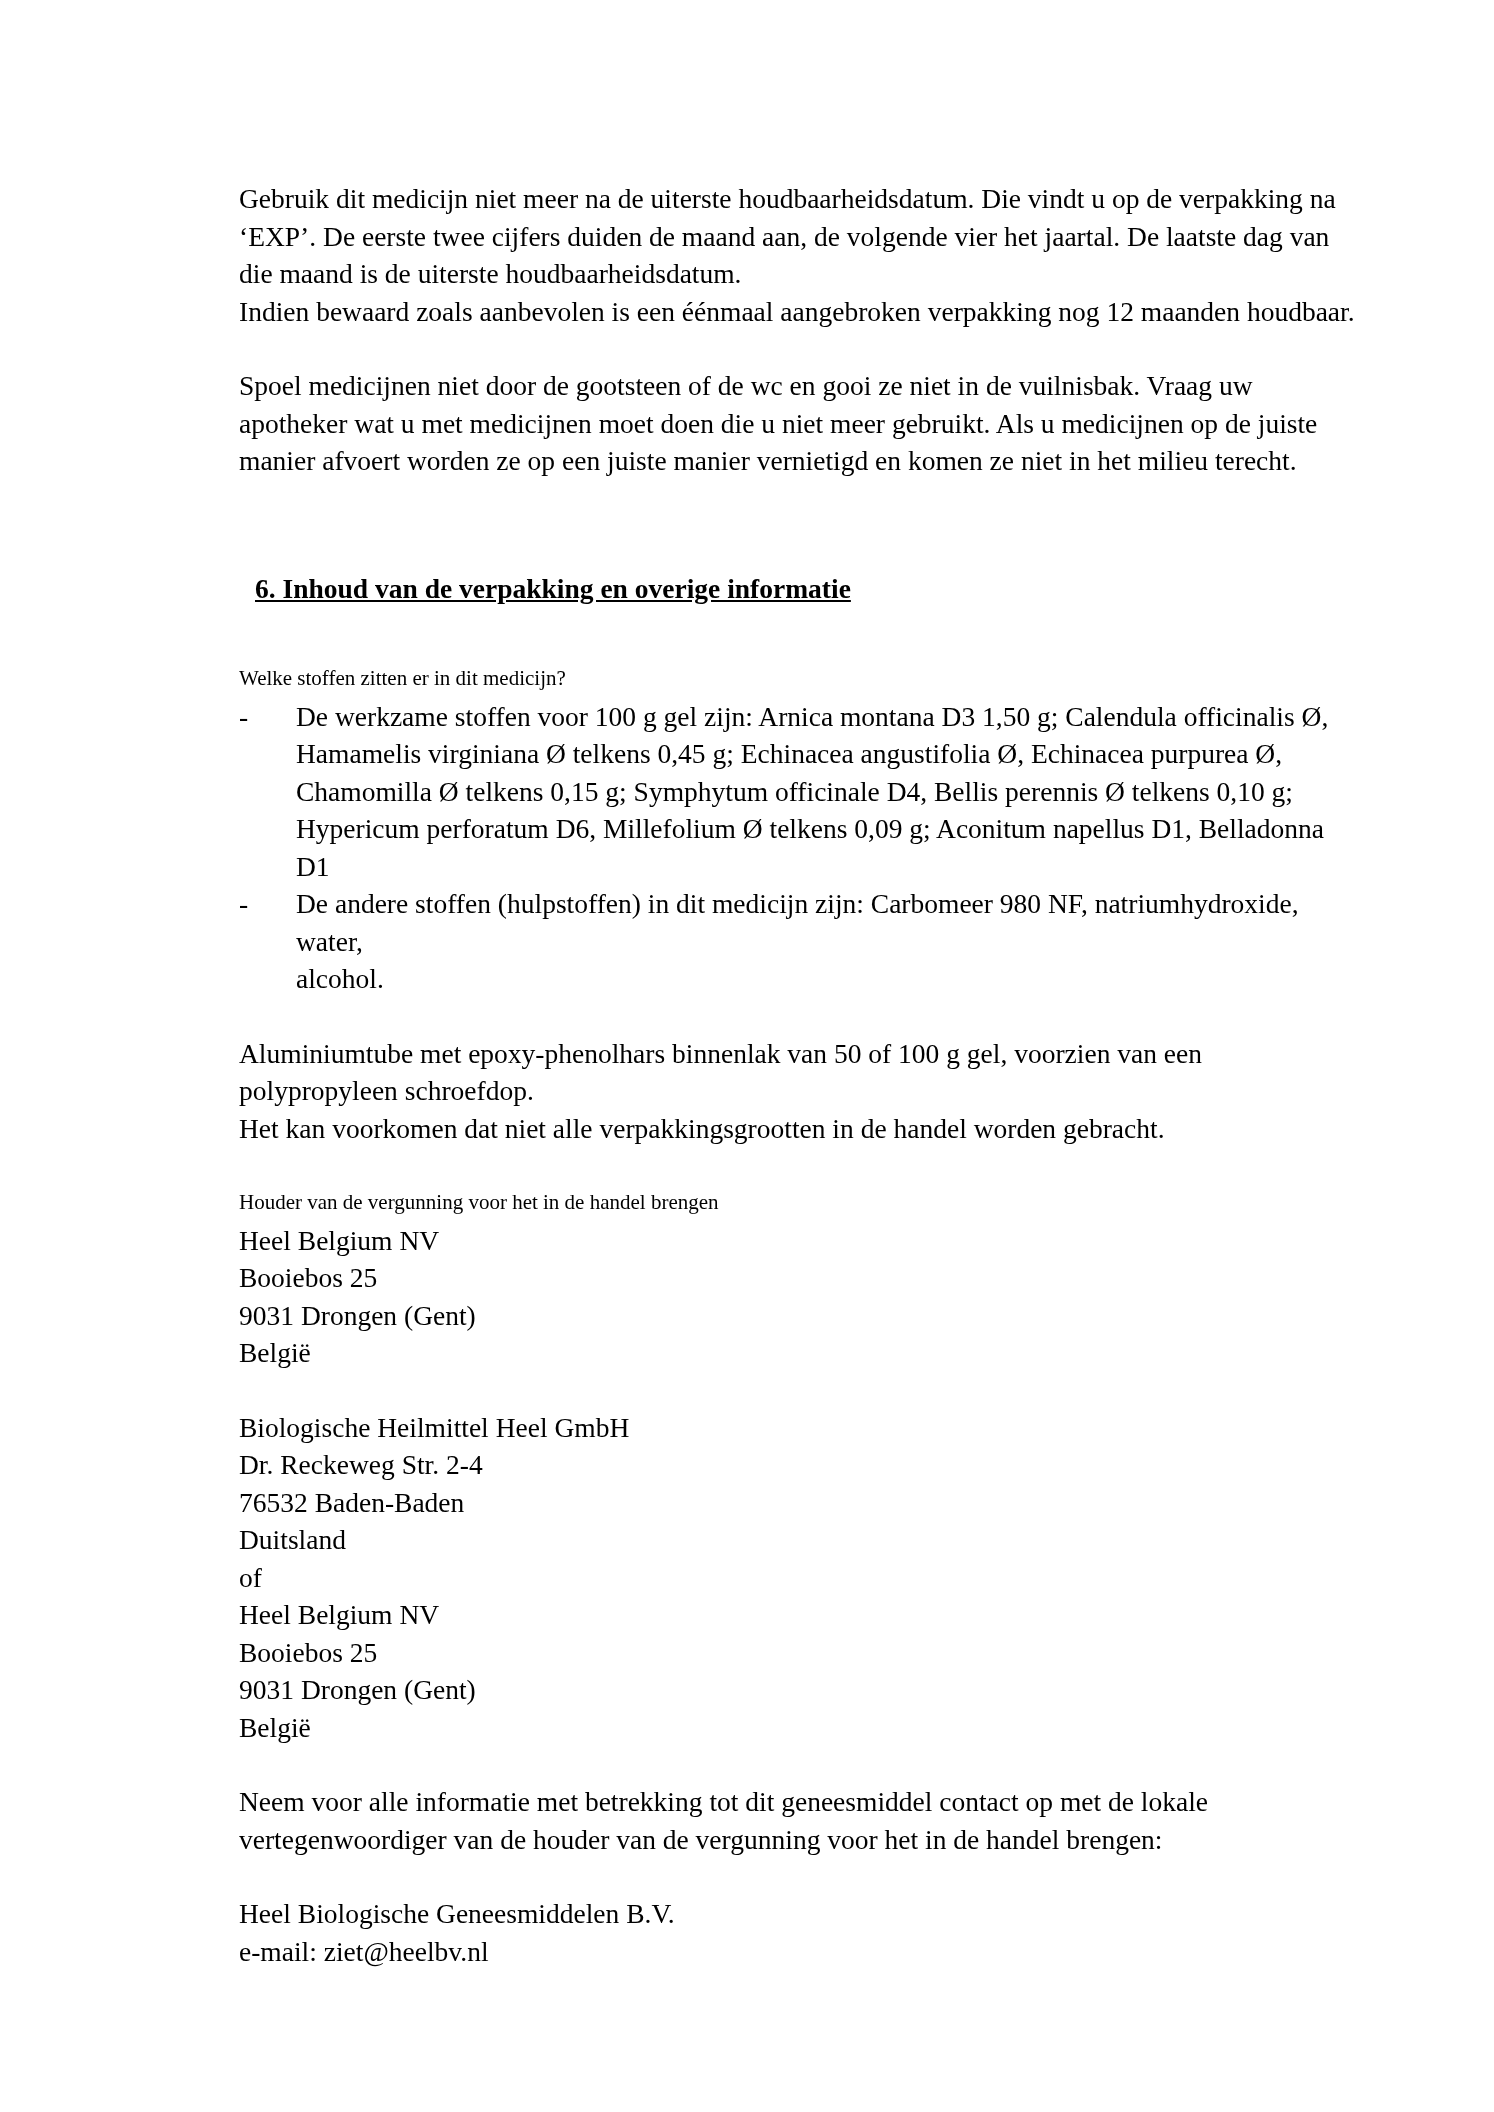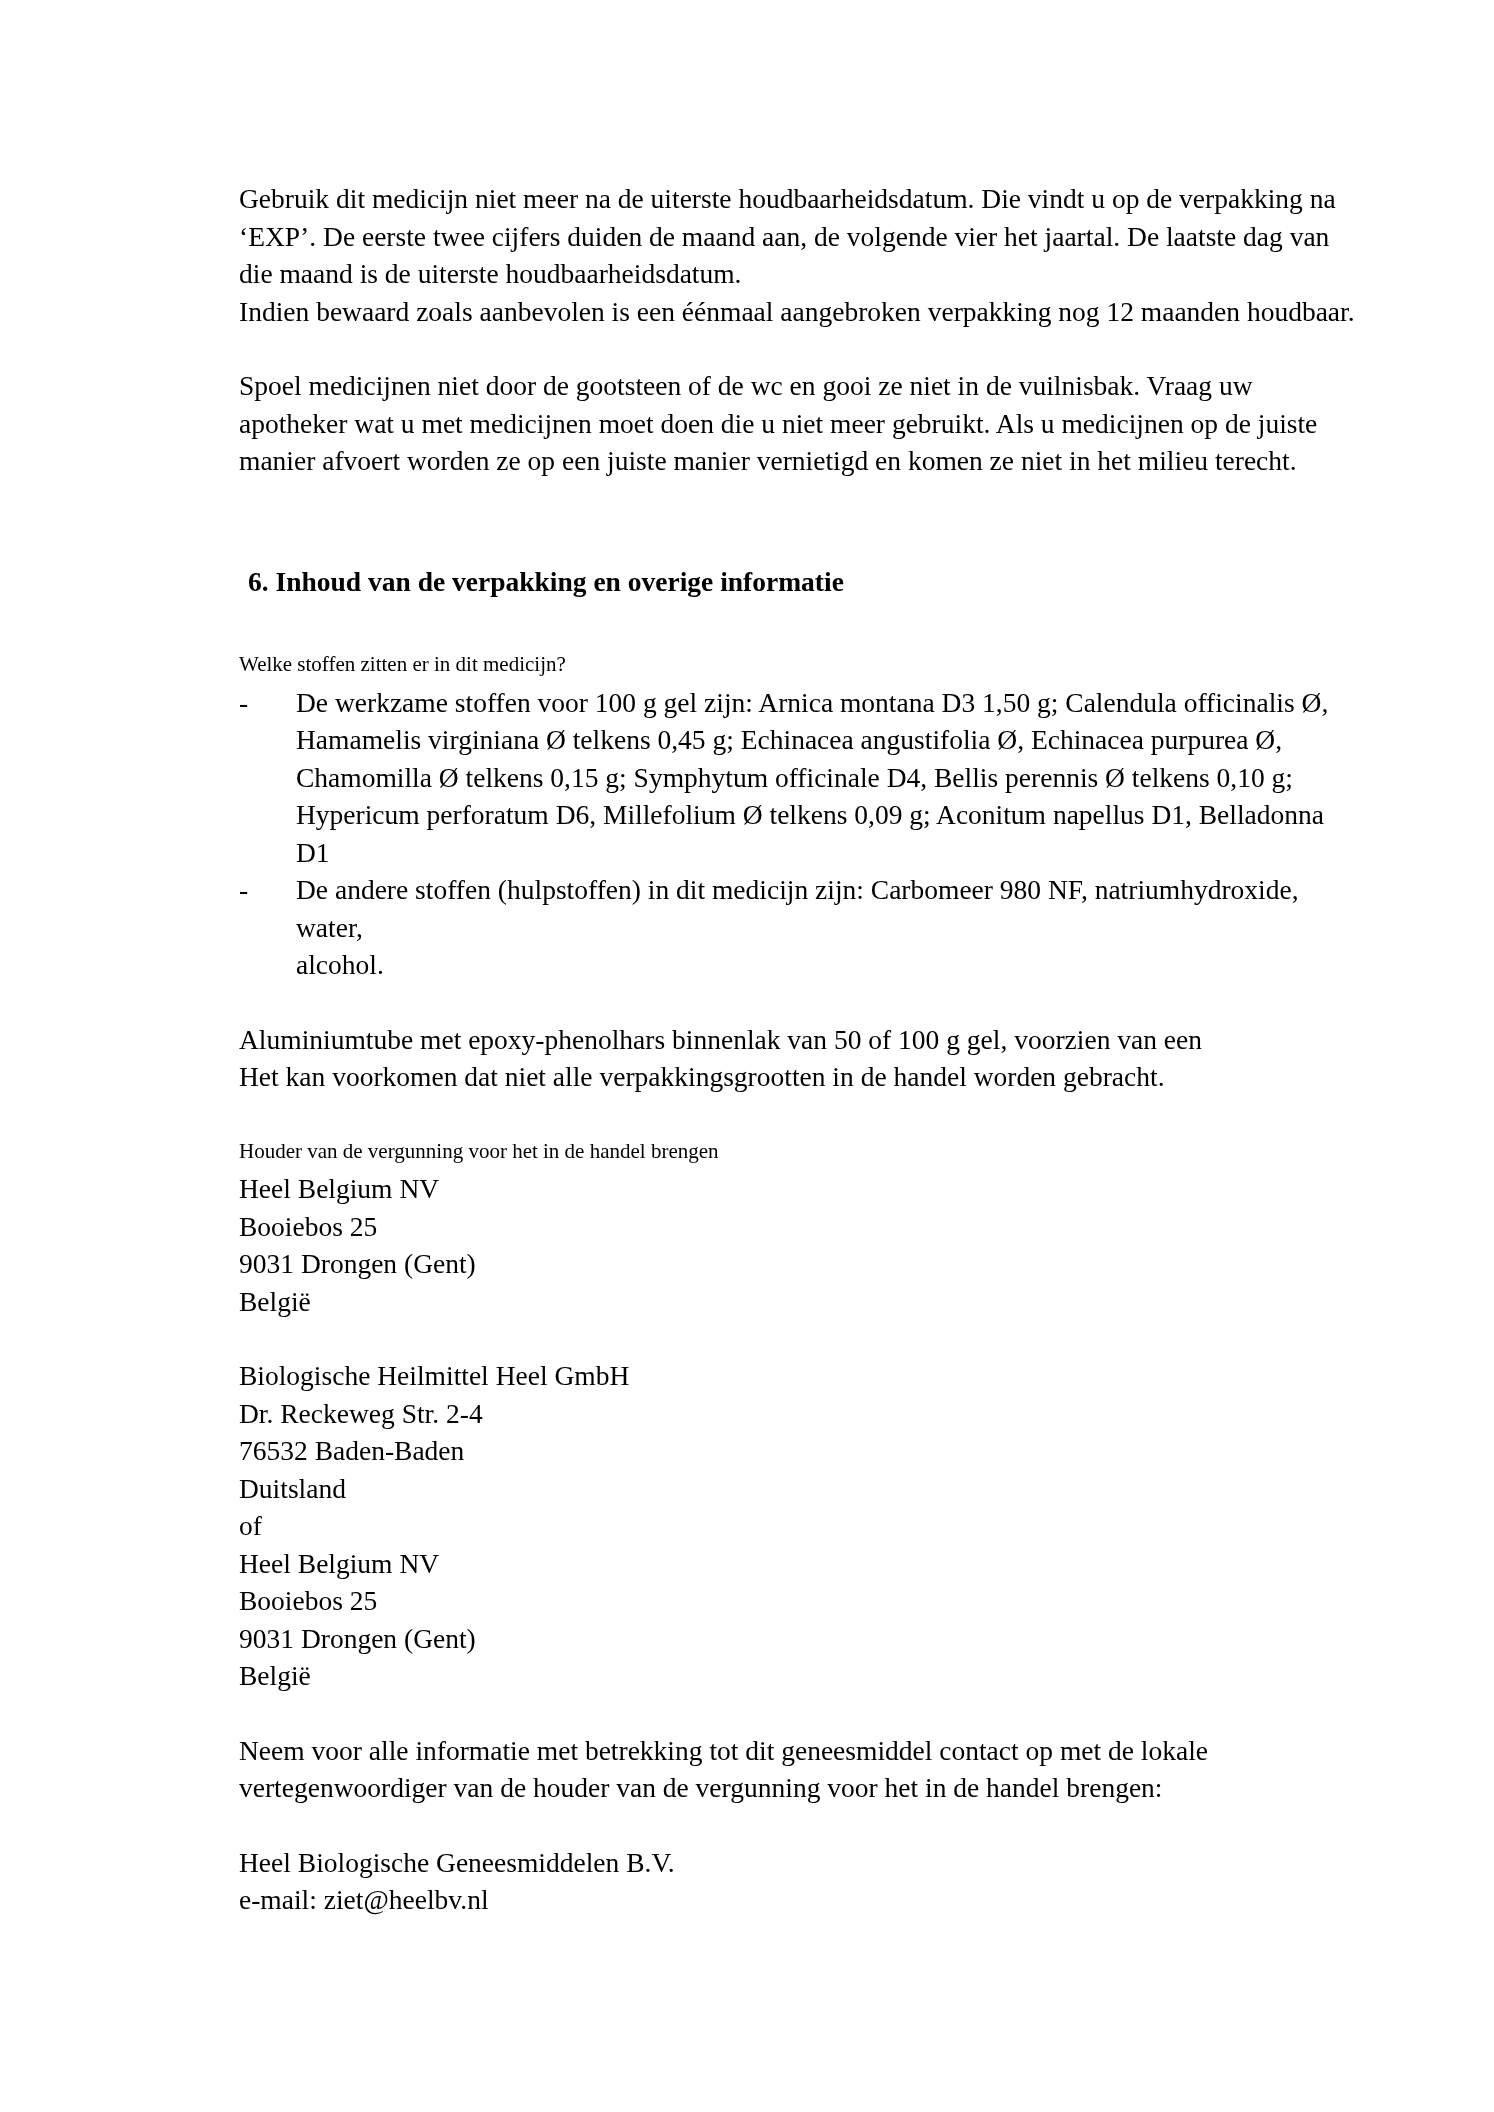--- a/index.html
+++ b/index.html
@@ -40,21 +40,22 @@
   .gap-para {
     height: 37px;
   }
   .gap-section {
     height: 37px;
   }
   .heading {
     font-weight: bold;
     font-size: 27.5px;
     line-height: 37.5px;
-    margin: 9px;
+    margin: 16px;
+    text-decoration: underline;
   }
   .subheading {
     font-weight: normal;
     font-size: 21px;
     line-height: 37.5px;
     margin: 0;
   }
   ul.dashlist {
     list-style: none;
     margin: 0;
@@ -119,20 +120,21 @@
       <li>
         <span class="dash">-</span>
         <span class="line">De andere stoffen (hulpstoffen) in dit medicijn zijn: Carbomeer 980 NF, natriumhydroxide, water,</span><br>
         <span class="line">alcohol.</span>
       </li>
     </ul>
 
     <div class="gap-para"></div>
 
     <p class="line">Aluminiumtube met epoxy-phenolhars binnenlak van 50 of 100 g gel, voorzien van een</p>
+    <p class="line">polypropyleen schroefdop.</p>
     <p class="line">Het kan voorkomen dat niet alle verpakkingsgrootten in de handel worden gebracht.</p>
 
     <div class="gap-para"></div>
 
     <p class="subheading">Houder van de vergunning voor het in de handel brengen</p>
     <p class="addr-line">Heel Belgium NV</p>
     <p class="addr-line">Booiebos 25</p>
     <p class="addr-line">9031 Drongen (Gent)</p>
     <p class="addr-line">België</p>
 

